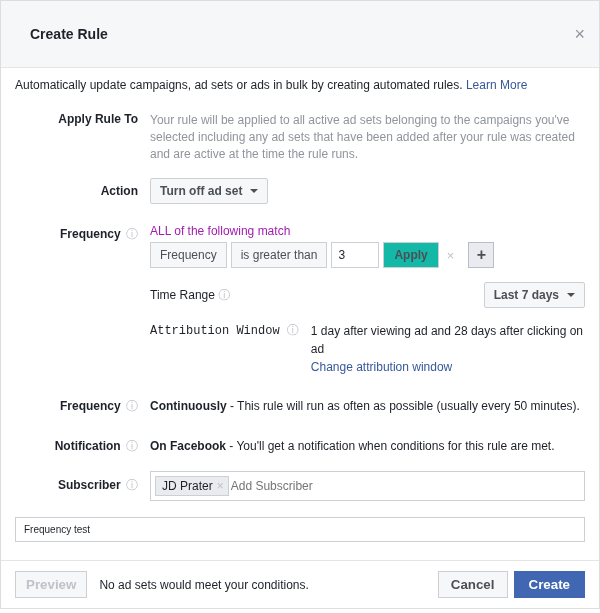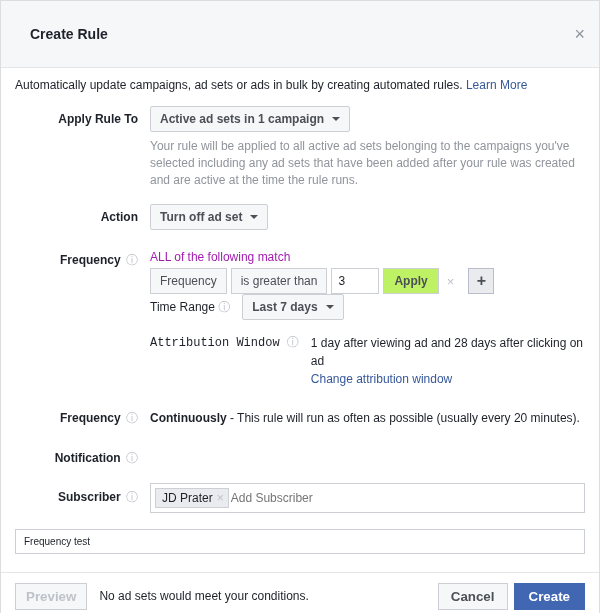--- a/index.html
+++ b/index.html
@@ -72,41 +72,41 @@
     font-size: 12px;
   }
   .num-input {
     border: 1px solid #ccd0d5;
     padding: 5px 6px;
     width: 48px;
     font-size: 12px;
     color: #1d2129;
   }
   .apply-btn {
-    background: #bef264;
+    background: #14b8a6;
     border: 1px solid #ccd0d5;
     padding: 5px 10px;
     font-size: 12px;
     font-weight: bold;
     color: #4b4f56;
     cursor: pointer;
   }
   .remove-x { color: #bec2c9; padding: 0 4px; cursor: pointer; font-size: 13px; }
   .add-btn {
     background: #e9ebee;
     border: 1px solid #b8bdcb;
     width: 26px; height: 26px;
     font-size: 16px;
     font-weight: bold;
     color: #4b4f56;
     cursor: pointer;
     display: inline-flex; align-items: center; justify-content: center;
     margin-left: 6px;
   }
-  .sub-row { display: flex; align-items: center; }
+  .sub-row { margin-top: 14px; display: flex; align-items: center; justify-content: space-between; }
   .sub-label { color: #1d2129; margin-right: 12px; }
   .attr-row { margin-top: 14px; display: flex; }
   .attr-label { color: #1d2129; margin-right: 12px; white-space: nowrap; font-family: Liberation Mono, monospace; }
   .attr-val { color: #1d2129; line-height: 1.5; }
   .attr-val a { color: #365899; text-decoration: none; }
   .freq-text, .notif-text { line-height: 1.45; padding-top: 6px; }
   .freq-text strong, .notif-text strong { font-weight: bold; }
   .chk-row { display: flex; align-items: flex-start; margin-top: 8px; }
   .chk-row input { margin: 2px 6px 0 0; }
   .chk-row .email-text { flex: 1; line-height: 1.45; }
@@ -186,24 +186,20 @@
   <div class="intro">
     <span>Automatically update campaigns, ad sets or ads in bulk by creating automated rules.</span>
     <a href="#">Learn More</a>
   </div>
 
   <div class="form">
 
     <div class="row">
       <div class="label-col">Apply Rule To</div>
       <div class="field-col">
-        <div class="select-btn">
-          <span>Active ad sets in 1 campaign</span>
-          <span class="caret"></span>
-        </div>
         <div class="helper">Your rule will be applied to all active ad sets belonging to the campaigns you've selected including any ad sets that have been added after your rule was created and are active at the time the rule runs.</div>
       </div>
     </div>
 
     <div class="row">
       <div class="label-col">Action</div>
       <div class="field-col">
         <div class="select-btn">
           <span>Turn off ad set</span>
           <span class="caret"></span>
@@ -251,31 +247,34 @@
       </div>
     </div>
 
     <div class="row">
       <div class="label-col">
         <span>Frequency</span>
         <span class="info">ⓘ</span>
       </div>
       <div class="field-col">
         <div class="freq-text">
-          <strong>Continuously</strong><span> - This rule will run as often as possible (usually every 20 minutes).</span>
+          <strong>Continuously</strong><span> - This rule will run as often as possible (usually every 50 minutes).</span>
         </div>
       </div>
     </div>
 
     <div class="row">
       <div class="label-col">
         <span>Notification</span>
         <span class="info">ⓘ</span>
       </div>
       <div class="field-col">
+        <div class="notif-text">
+          <strong>On Facebook</strong><span> - You'll get a notification when conditions for this rule are met.</span>
+        </div>
       </div>
     </div>
 
     <div class="row">
       <div class="label-col">
         <span>Subscriber</span>
         <span class="info">ⓘ</span>
       </div>
       <div class="field-col">
         <div class="sub-field">

